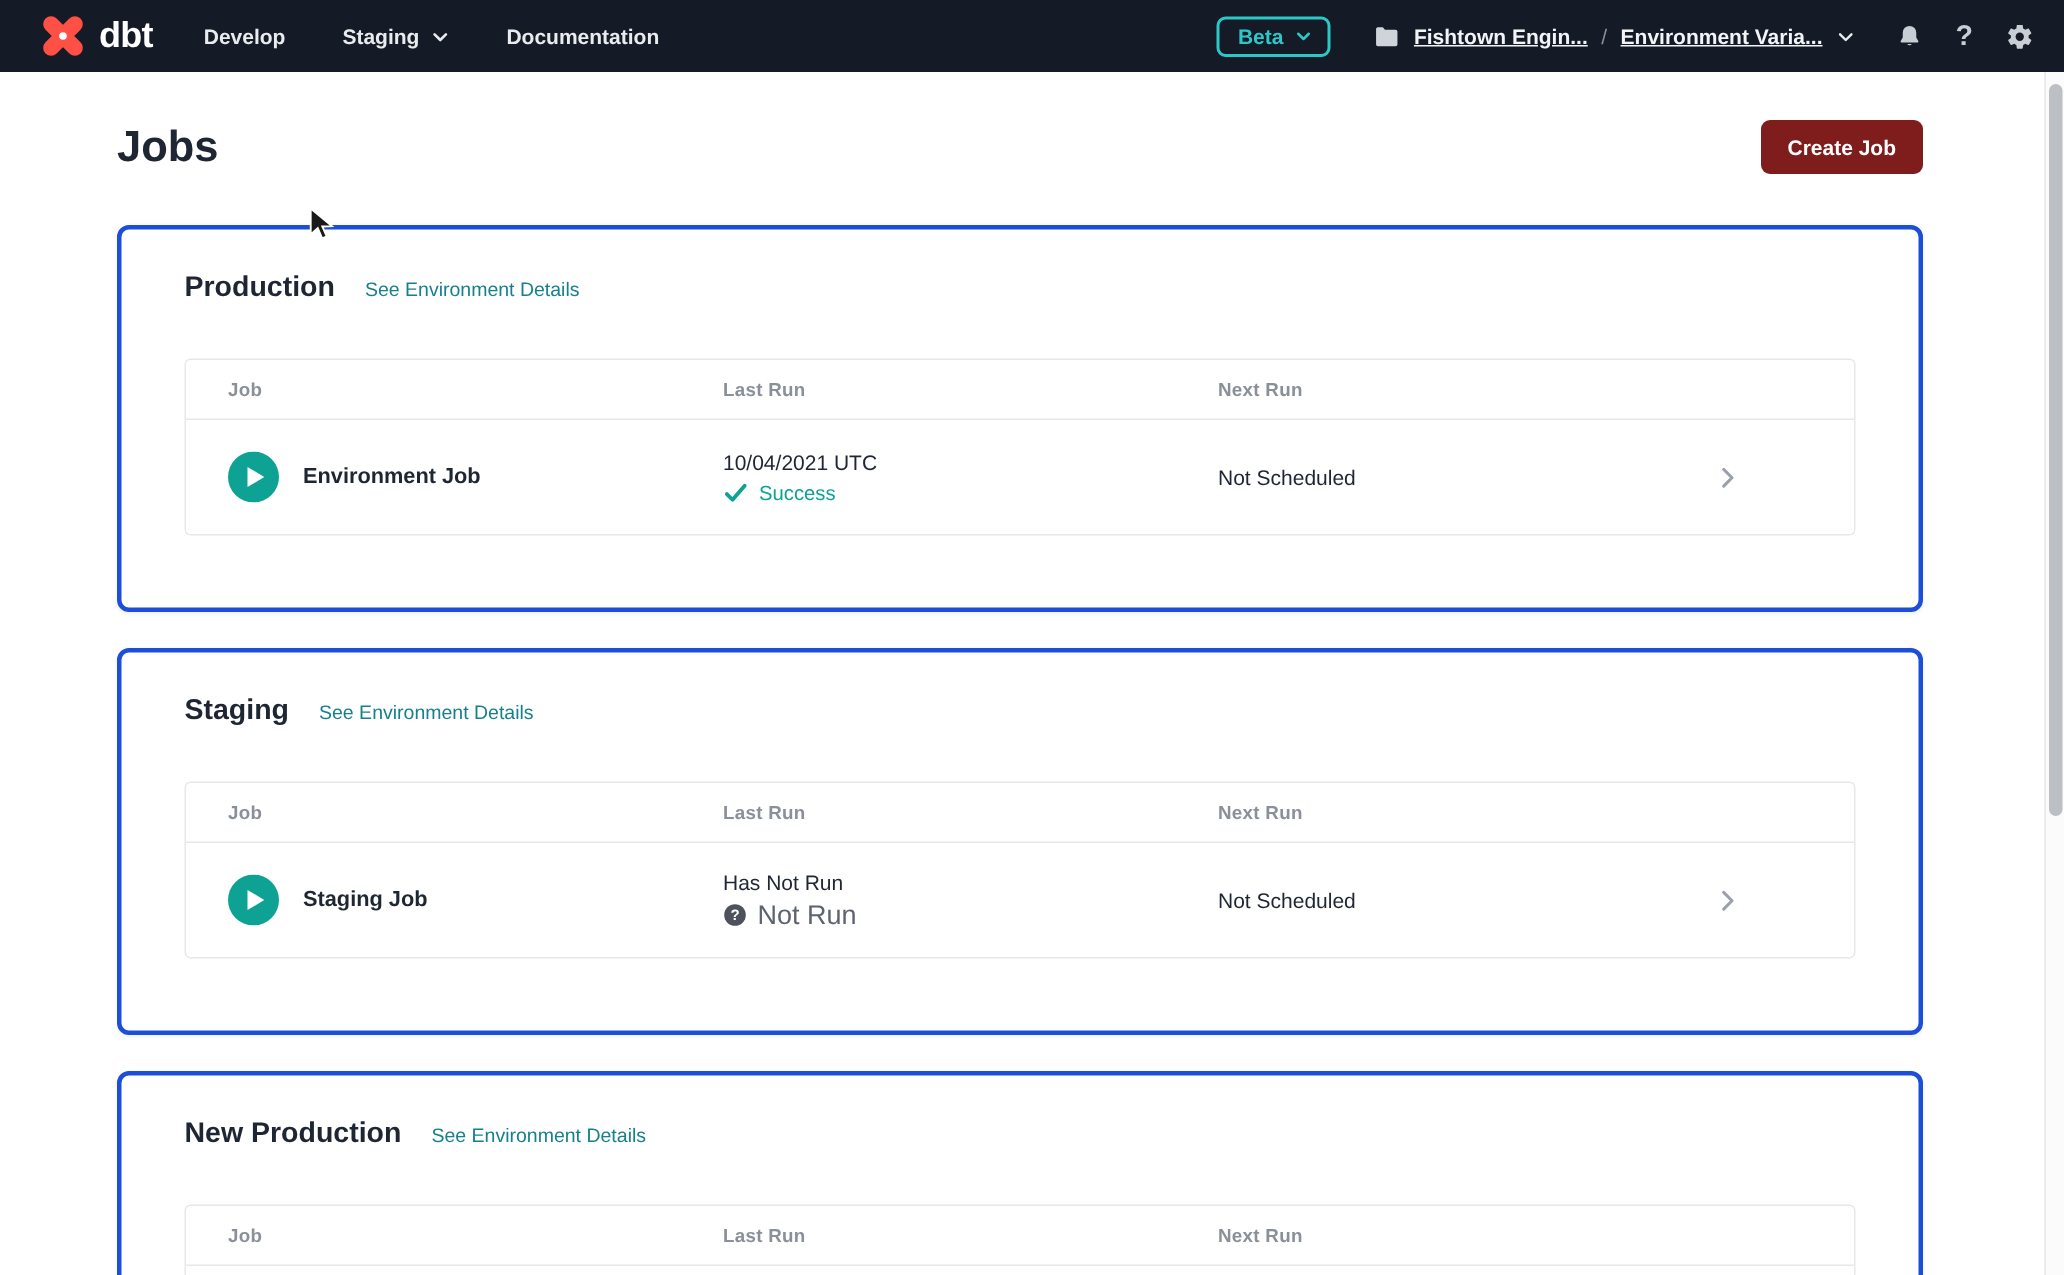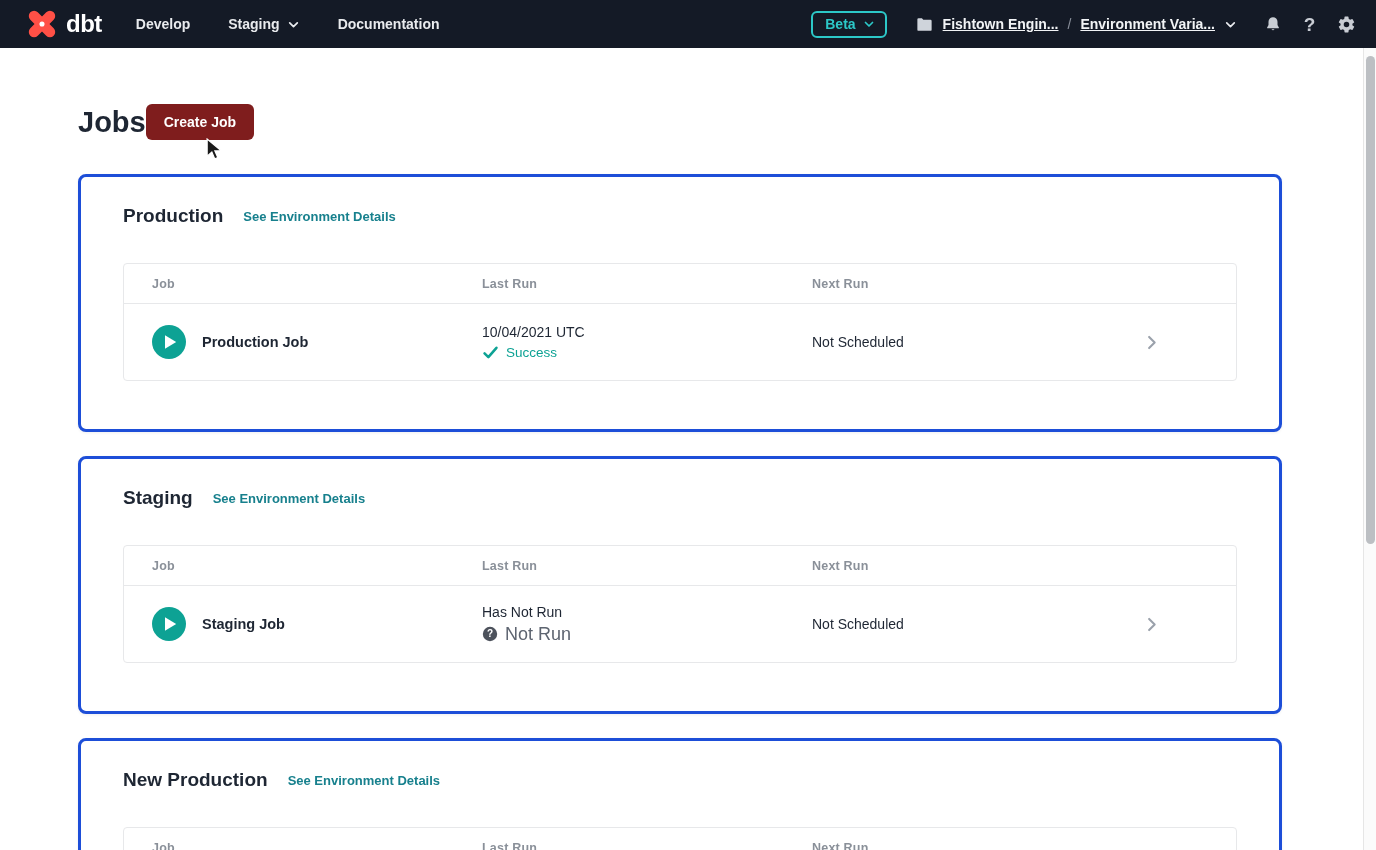--- a/index.html
+++ b/index.html
@@ -27,36 +27,36 @@
   .help-glyph { font-size:19px; font-weight:bold; color:#c9cdd4; line-height:1; }
 
   
   .scrollbar { position:absolute; top:48px; right:0; width:13px; height:802px;
                background:#fbfbfb; border-left:1px solid #e6e6e6; z-index:4; }
   .scroll-thumb { position:absolute; top:8px; left:2px; width:9px; height:488px;
                   background:#bcbfc3; border-radius:5px; }
 
   
   .content { width:1204px; margin-left:78px; position:relative; }
-  .title-row { display:flex; align-items:center; 
-               padding-top:56px; margin-bottom:34px; }
+  .title-row { display:flex; align-items:center; justify-content:space-between;
+               padding-top:32px; margin-bottom:34px; }
   .page-title { font-size:29px; font-weight:bold; color:#1e2633; }
   .create-btn { background:#7f1d1d; color:#fff; border:none; border-radius:6px;
                 font-family:"Liberation Sans",sans-serif; font-size:14px; font-weight:bold;
                 padding:10px 18px; cursor:pointer; }
 
   .cursor { position:absolute; left:206px; top:138px; z-index:9; pointer-events:none; }
 
   
   .card { background:#fff; border:3px solid #1d4ed8; border-radius:8px;
           box-shadow:0 1px 3px rgba(22,29,37,.07); padding:28px 42px 48px;
           margin-bottom:24px; }
   .card-head { display:flex; align-items:center; gap:20px; margin-bottom:36px; }
   .env-name { font-size:19px; font-weight:bold; color:#1e2633; }
-  .env-link { font-size:13px; font-weight:bold; color:#17808d; cursor:pointer; text-decoration:none; }
+  .env-link { font-size:13px; font-weight:normal; color:#17808d; cursor:pointer; text-decoration:none; }
 
   .jtable { border:1px solid #e7e8ea; border-radius:4px; overflow:hidden; }
   .thead, .trow { display:grid; grid-template-columns:330px 330px 1fr 94px; padding-left:28px; }
   .thead { height:40px; align-items:center; border-bottom:1px solid #e7e8ea; }
   .th { font-size:12.5px; font-weight:bold; color:#8a9099; letter-spacing:.2px; }
   .trow { min-height:76px; align-items:center; cursor:pointer; }
   .job-cell { display:flex; align-items:center; }
   .play-btn { width:34px; height:34px; flex:0 0 34px; cursor:pointer; }
   .job-name { font-size:14.5px; font-weight:bold; color:#1e2633; margin-left:16px; }
   .lastrun-line1 { font-size:14px; color:#1e2633; margin-bottom:4px; }
@@ -161,21 +161,21 @@
         <span class="th">Last Run</span>
         <span class="th">Next Run</span>
         <span></span>
       </div>
       <div class="trow">
         <span class="job-cell">
           <svg class="play-btn" viewBox="0 0 34 34">
             <circle cx="17" cy="17" r="17" fill="#0da294"></circle>
             <path d="M13 10.3 L24.2 17 L13 23.7 Z" fill="#fff"></path>
           </svg>
-          <span class="job-name">Production Job</span>
+          <span class="job-name">Environment Job</span>
         </span>
         <span>
           <div class="lastrun-line1">10/04/2021 UTC</div>
           <div class="status-line">
             <svg width="17" height="17" viewBox="0 0 20 20" fill="none" stroke="#0da294" stroke-width="3" stroke-linecap="round" stroke-linejoin="round">
                 <path d="M3 11 L7.5 15.5 L17 4.5"></path>
               </svg>
             <span class="status-success">Success</span>
           </div>
         </span>

